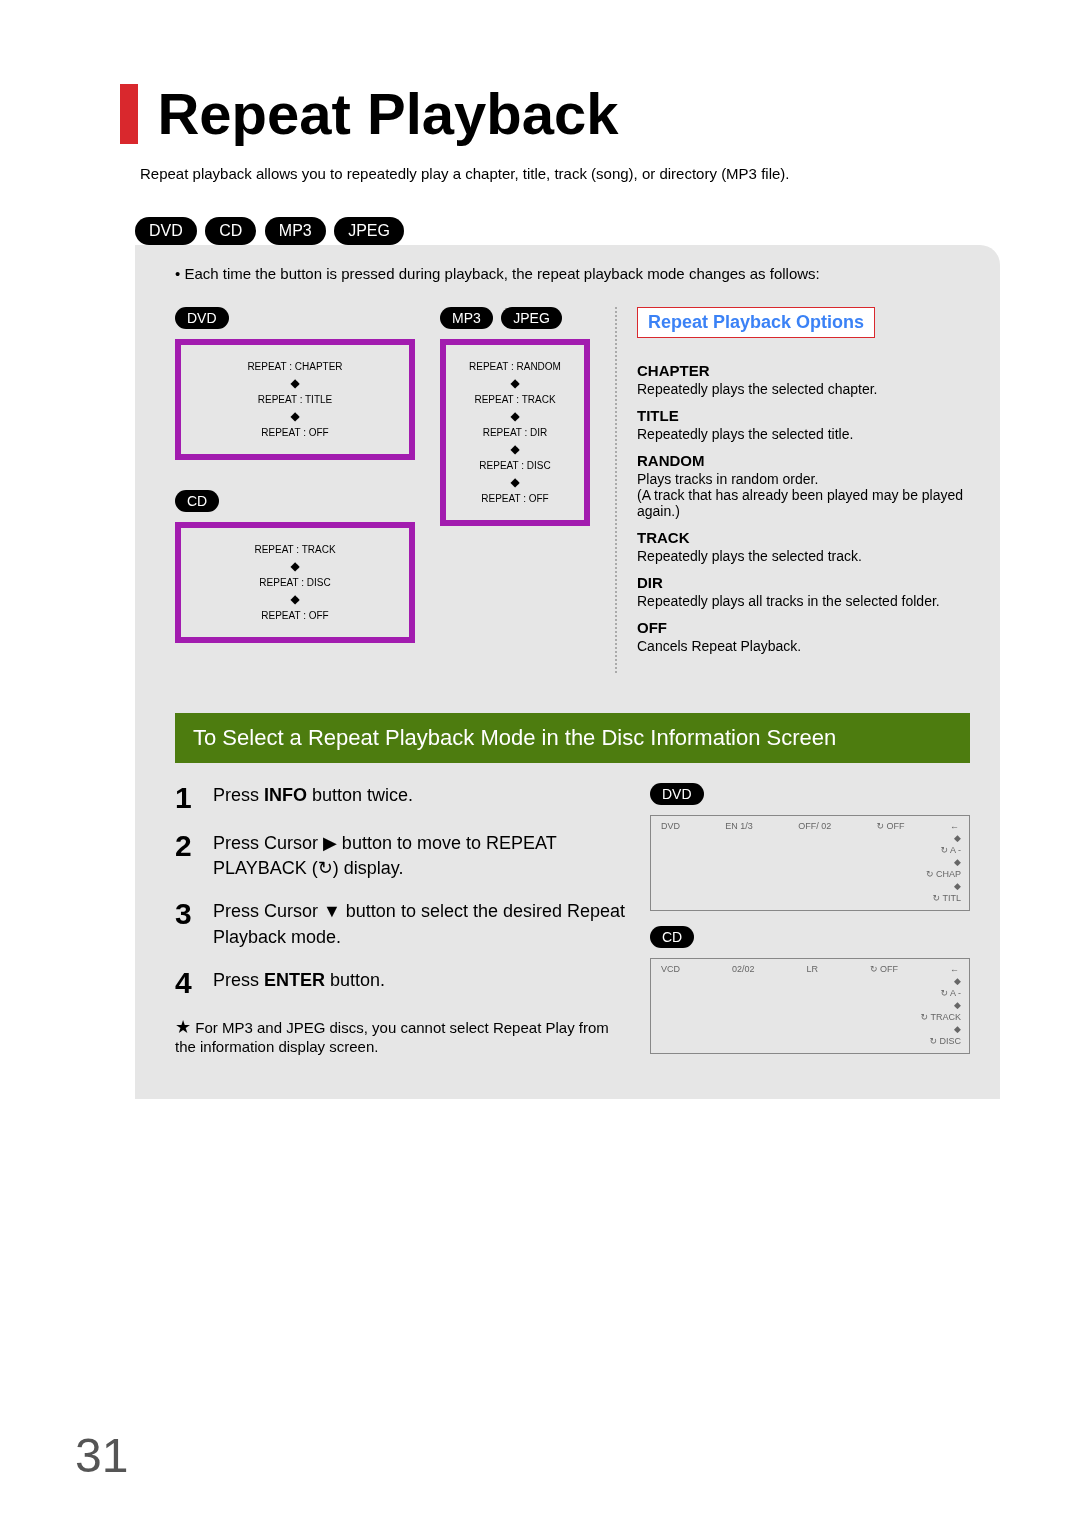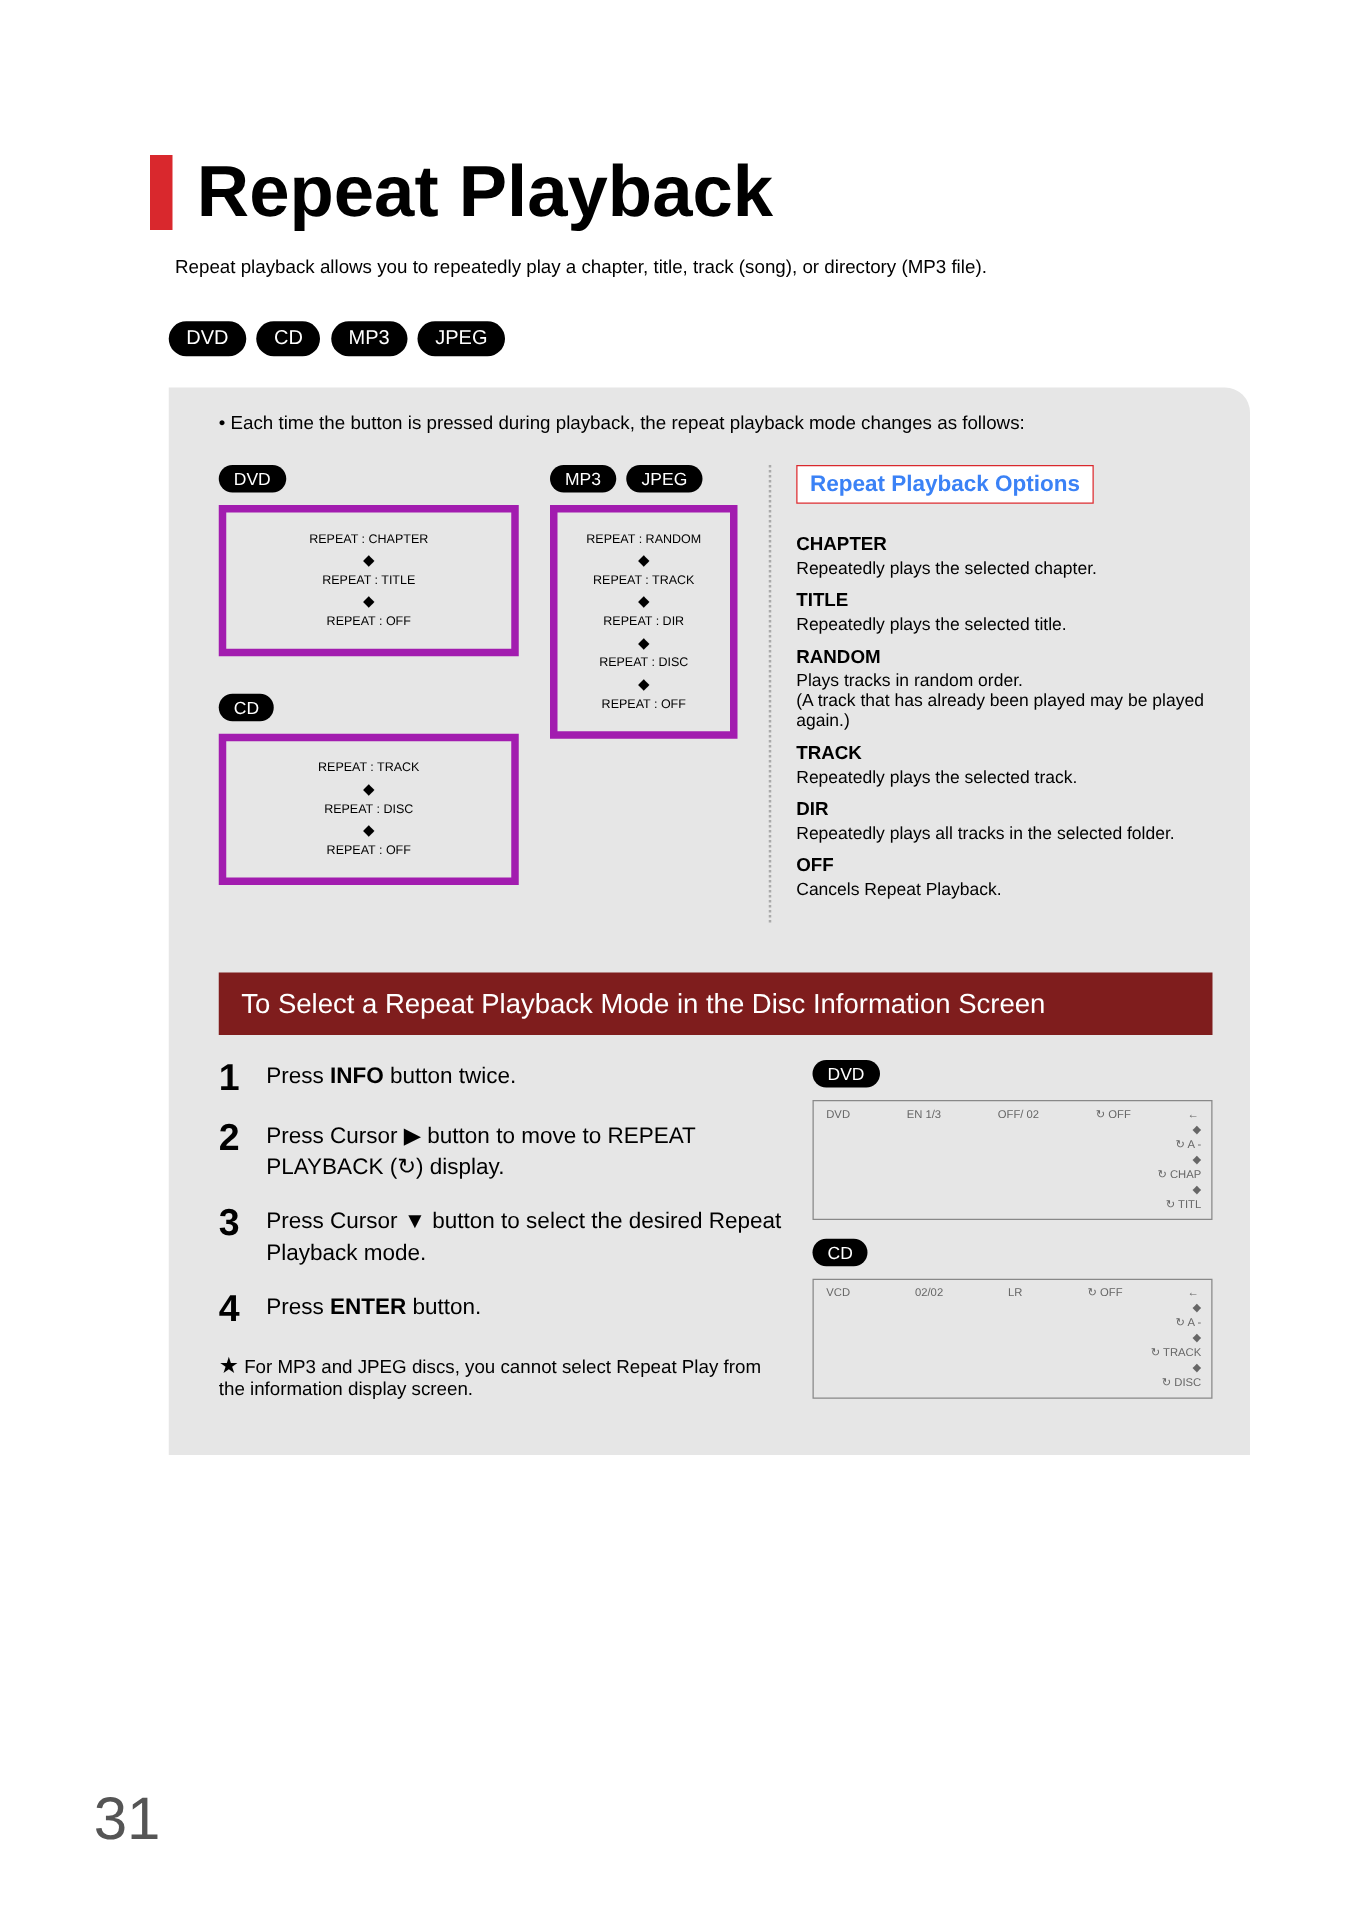--- a/index.html
+++ b/index.html
@@ -5,21 +5,21 @@
   body {
     margin: 0;
     font-family: Arial, Helvetica, sans-serif;
     background: #fff;
     width: 1080px;
     height: 1528px;
     position: relative;
     color: #000;
   }
   .page {
-    padding: 120px 80px 0 120px;
+    padding: 80px 80px 0 120px;
     position: relative;
     border-radius: 12px;
   }
   .red-bar {
     display: inline-block;
     width: 18px;
     height: 60px;
     background: #d9282d;
     vertical-align: middle;
     margin-right: 15px;
@@ -29,21 +29,20 @@
     font-weight: bold;
     display: inline-block;
     vertical-align: middle;
   }
   .intro {
     font-size: 15px;
     margin: 18px 0 35px 20px;
   }
   .pill-row {
     margin-left: 15px;
-    margin-bottom: 25px;
   }
   .pill {
     display: inline-block;
     background: #000;
     color: #fff;
     font-size: 16px;
     padding: 5px 14px;
     border-radius: 999px;
     margin-right: 4px;
     text-align: center;
@@ -109,21 +108,21 @@
   .opt h4 {
     margin: 10px 0 2px 0;
     font-size: 15px;
     font-weight: bold;
   }
   .opt p {
     margin: 0;
     font-size: 14px;
   }
   .blue-bar {
-    background: #7f1d1d;
+    background: #4d7c0f;
     color: #fff;
     font-size: 22px;
     padding: 12px 18px;
     margin: 40px 0 20px 0;
   }
   .steps {
     display: flex;
     gap: 20px;
   }
   .steps-left {

